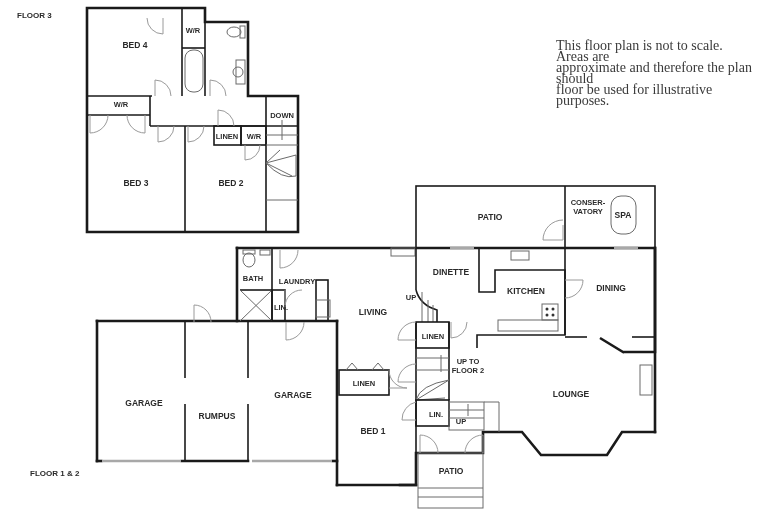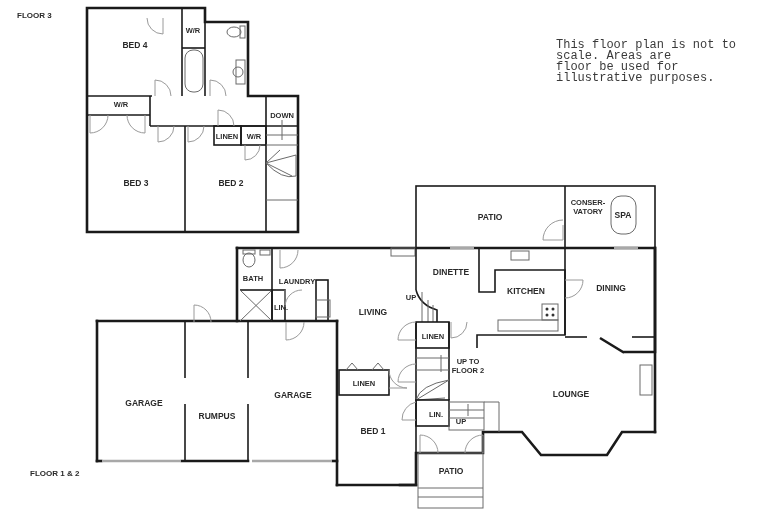--- a/index.html
+++ b/index.html
@@ -6,21 +6,21 @@
   body { width: 768px; height: 512px; position: relative; overflow: hidden; font-family: "Liberation Sans", sans-serif; }
   #plan { position: absolute; left: 0; top: 0; width: 768px; height: 512px; }
   .w { stroke: #1a1a1a; stroke-width: 2.6; fill: none; stroke-linecap: square; }
   .wt { stroke: #1a1a1a; stroke-width: 1.6; fill: none; }
   .th { stroke: #6a6a6a; stroke-width: 1; fill: none; }
   .door { stroke: #9a9a9a; stroke-width: 1; fill: none; }
   .glass { stroke: #a8a8a8; stroke-width: 2.4; fill: none; }
   .lbl { font-family: "Liberation Sans", sans-serif; font-weight: bold; font-size: 8.5px; fill: #2a2a2a; text-anchor: middle; }
   .lbl-sm { font-size: 7.5px; }
   .floor-lbl { font-family: "Liberation Sans", sans-serif; font-weight: bold; font-size: 8px; fill: #2a2a2a; }
-  .disclaimer { position: absolute; left: 556px; top: 40px; width: 200px; font-family: Liberation Mono, monospace; font-size: 12px; line-height: 11px; color: #3a3a3a; }
+  .disclaimer { position: absolute; left: 556px; top: 40px; width: 200px; font-family: Liberation Serif, serif; font-size: 14px; line-height: 11px; color: #3a3a3a; }
   .disclaimer span { display: block; }
 </style>
 </head>
 <body>
 
 <svg id="plan" viewBox="0 0 768 512" xmlns="http://www.w3.org/2000/svg">
 
   <g>
 
     <path class="w" d="M87 8 L205 8 L205 22 L248 22 L248 96 L298 96 L298 232 L87 232 Z"></path>
@@ -194,14 +194,15 @@
   <text class="lbl lbl-sm" x="364" y="386">LINEN</text>
   <text class="lbl" x="373" y="434">BED 1</text>
   <text class="lbl lbl-sm" x="436" y="417">LIN.</text>
   <text class="lbl lbl-sm" x="461" y="424">UP</text>
   <text class="lbl" x="571" y="397">LOUNGE</text>
   <text class="lbl" x="451" y="474">PATIO</text>
 </svg>
 
 <div class="disclaimer">
   <span>This floor plan is not to scale. Areas are</span>
+  <span>approximate and therefore the plan should</span>
   <span>floor be used for illustrative purposes.</span>
 </div>
 
 </body></html>

